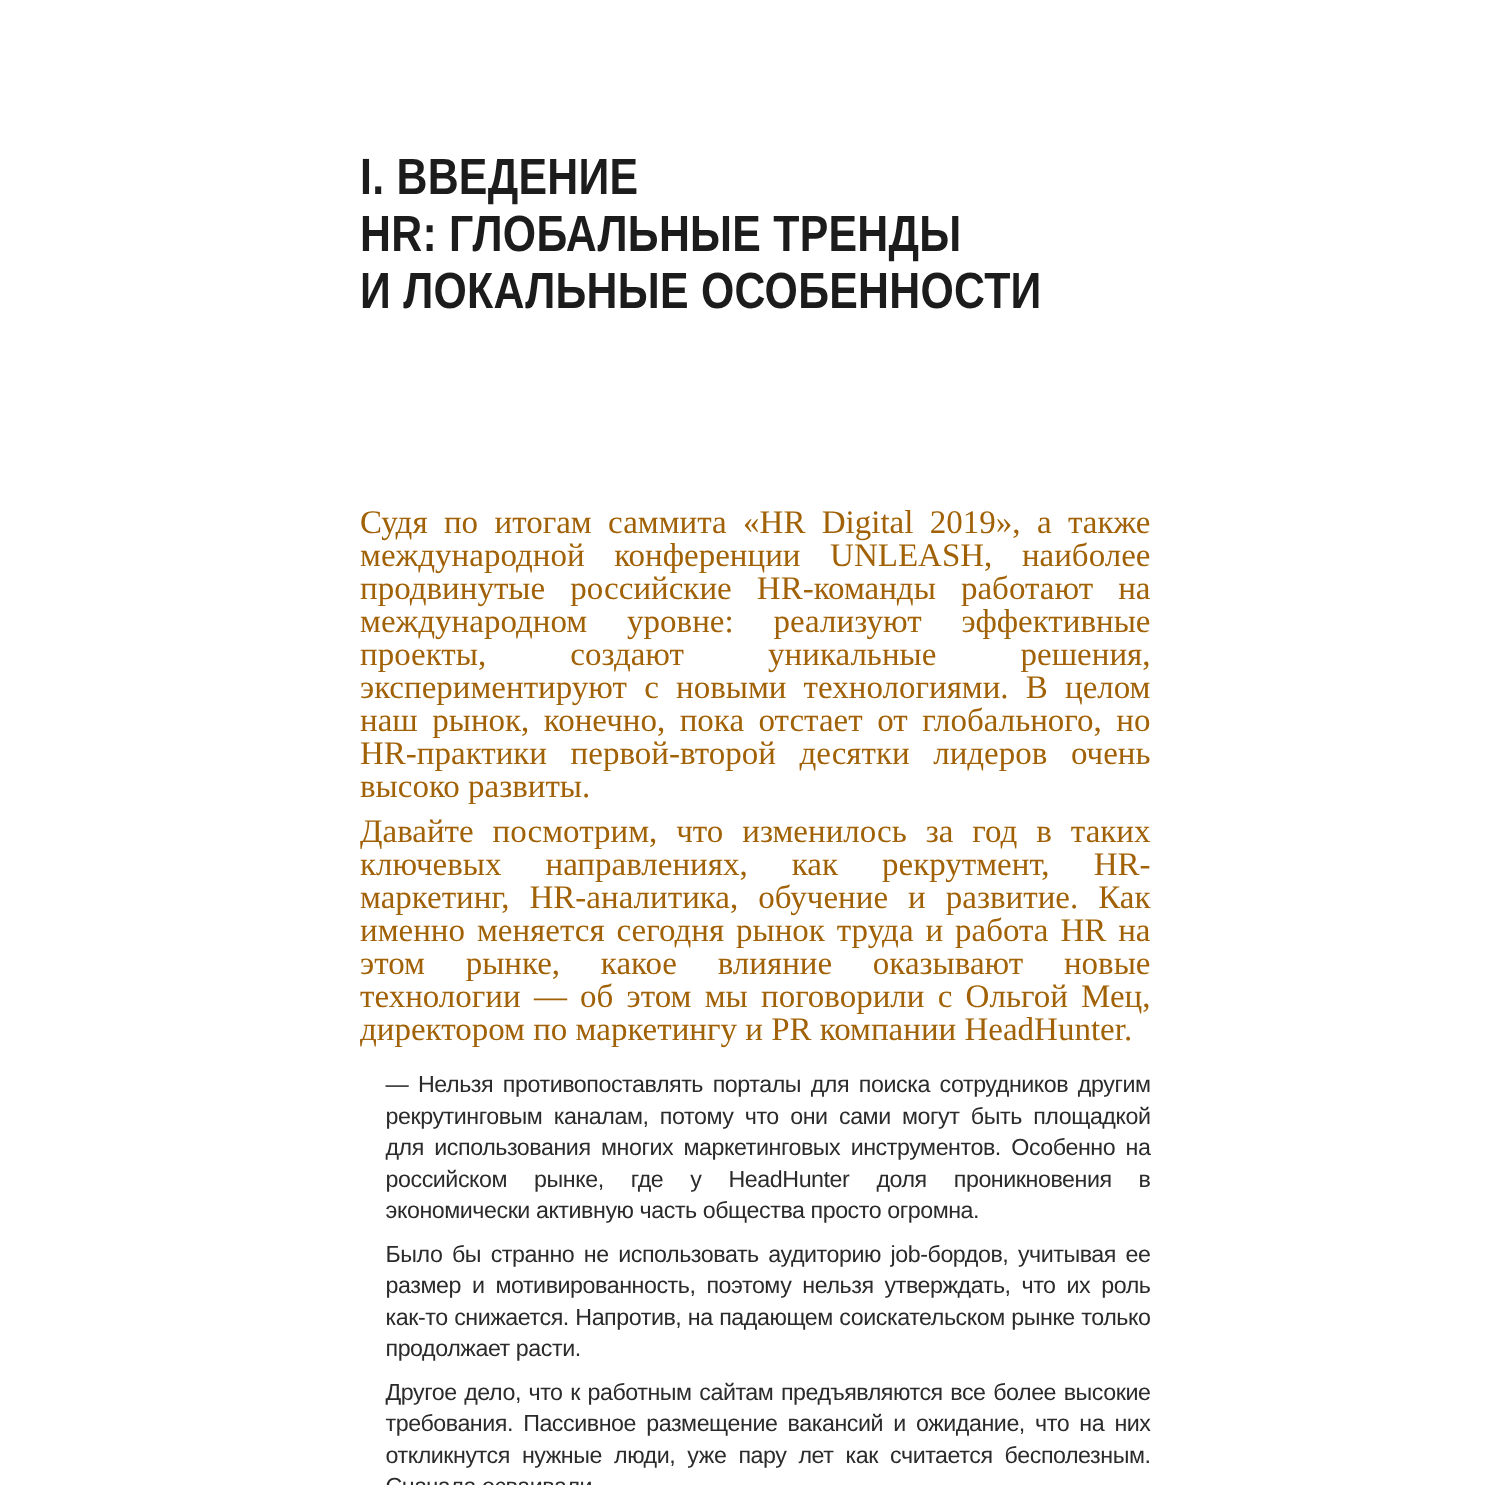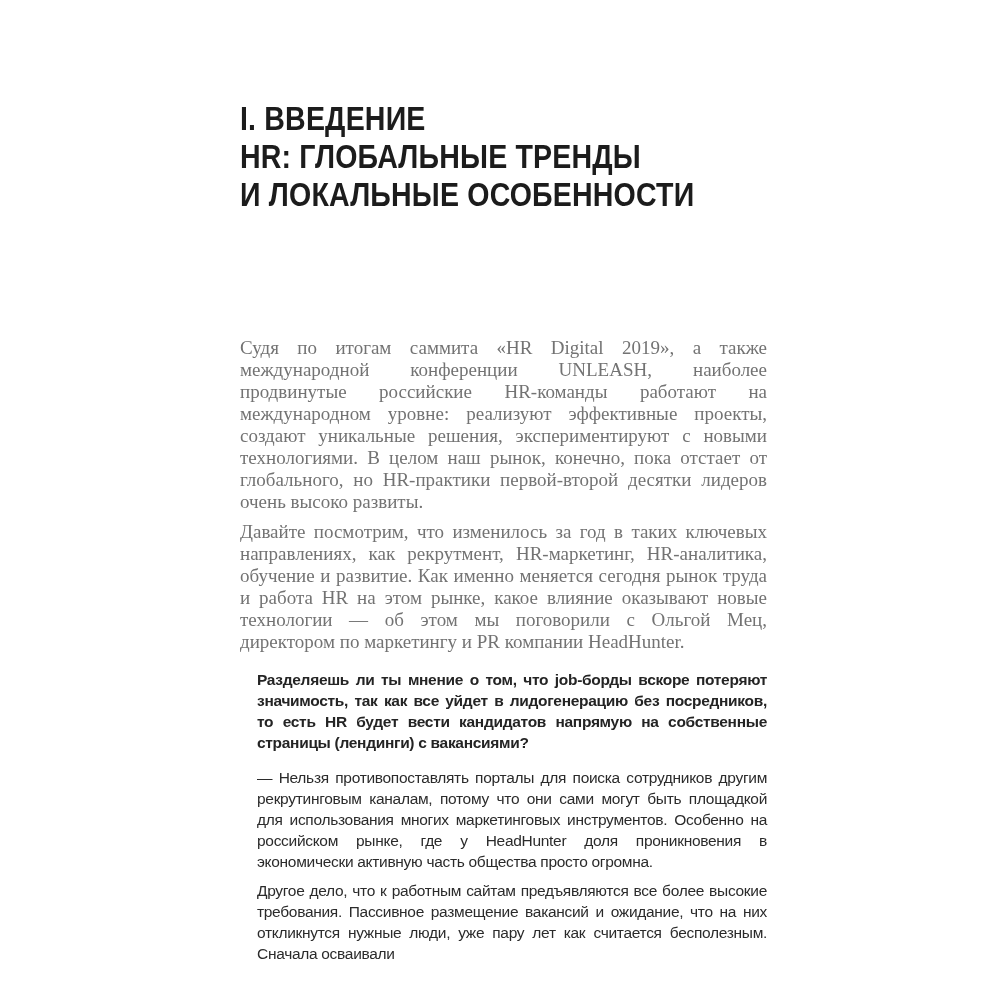--- a/index.html
+++ b/index.html
@@ -28,23 +28,23 @@
     line-height: 38px;
     color: #1c1c1c;
     transform: scaleX(0.84);
     transform-origin: 0 0;
     letter-spacing: 0.2px;
   }
   .heading .hline { white-space: nowrap; }
   .intro {
     margin-top: 124px;
     font-family: "Liberation Serif", serif;
-    font-size: 19px;
+    font-size: 22px;
     line-height: 22px;
-    color: #737373;
+    color: #a16207;
     text-align: justify;
     hyphens: auto;
   }
   .intro p {
     margin: 0 0 8px 0;
   }
   .intro .bold-name { font-weight: 400; }
   .italic-company { }
   .interview {
     margin: 16px 0 0 17px;
@@ -75,19 +75,19 @@
         <div class="hline">HR: ГЛОБАЛЬНЫЕ ТРЕНДЫ</div>
         <div class="hline">И ЛОКАЛЬНЫЕ ОСОБЕННОСТИ</div>
       </h1>
 
     <section class="intro">
       <p>Судя по итогам саммита «HR Digital 2019», а также международной конференции UNLEASH, наиболее продвинутые российские HR-команды работают на международном уровне: реализуют эффективные проекты, создают уникальные решения, экспериментируют с новыми технологиями. В целом наш рынок, конечно, пока отстает от глобального, но HR-практики первой-второй десятки лидеров очень высоко развиты.</p>
       <p><span>Давайте посмотрим, что изменилось за год в таких ключевых направлениях, как рекрутмент, HR-маркетинг, HR-аналитика, обучение и развитие. Как именно меняется сегодня рынок труда и работа HR на этом рынке, какое влияние оказывают новые технологии — об этом мы поговорили с </span><span class="bold-name">Ольгой Мец</span><span>, директором по маркетингу и PR компании </span><span class="italic-company">HeadHunter</span><span>.</span></p>
     </section>
 
     <section class="interview">
-      <p class="question">Разделяешь ли ты мнение о том, что job-борды вскоре потеряют значимость, так как все уйдет в лидогенерацию без посредников, то есть HR будет вести кандидатов напрямую на собственные страницы (лендинги) с вакансиями?</p>
       <p class="answer"><span>— Нельзя противопоставлять порталы для поиска сотрудников другим рекрутинговым каналам, потому что они сами могут быть площадкой для использования многих маркетинговых инструментов. Особенно на российском рынке, где у </span><span class="italic-company">HeadHunter</span><span> доля проникновения в экономически активную часть общества просто огромна.</span></p>
+      <p class="answer">Было бы странно не использовать аудиторию job-бордов, учитывая ее размер и мотивированность, поэтому нельзя утверждать, что их роль как-то снижается. Напротив, на падающем соискательском рынке только продолжает расти.</p>
       <p class="answer">Другое дело, что к работным сайтам предъявляются все более высокие требования. Пассивное размещение вакансий и ожидание, что на них откликнутся нужные люди, уже пару лет как считается бесполезным. Сначала осваивали</p>
     </section>
 
   </div>
 </div>
 
 </body></html>

